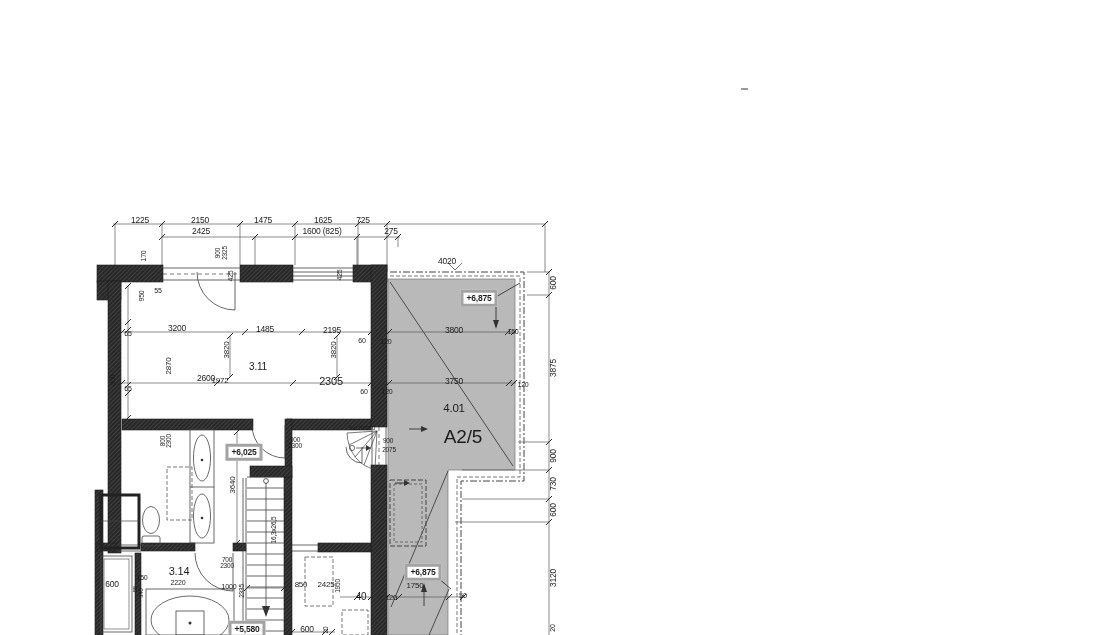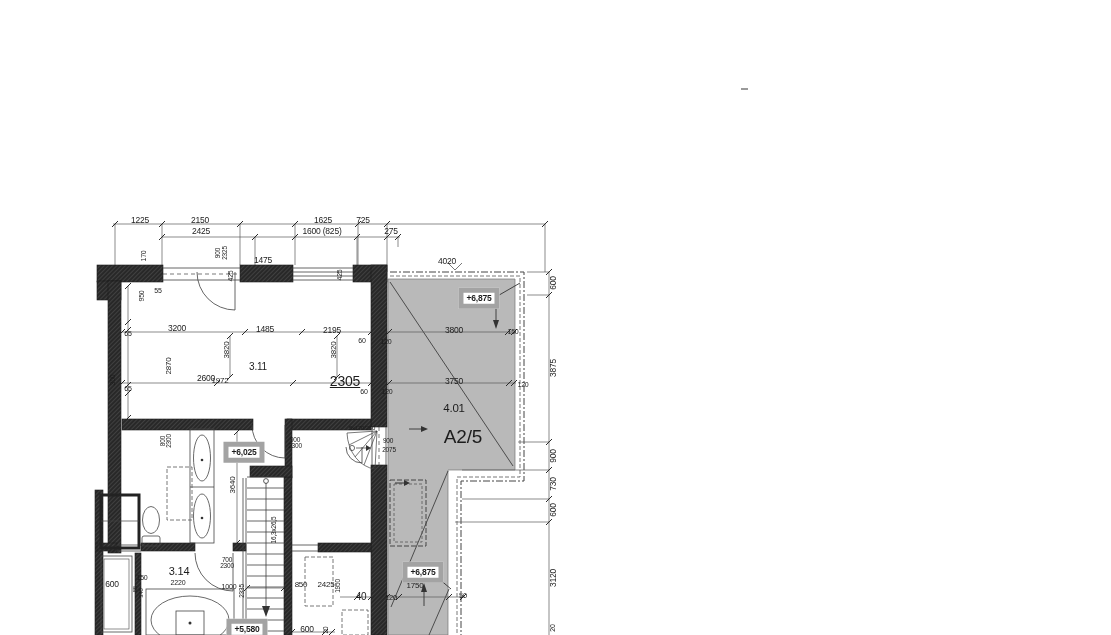--- a/index.html
+++ b/index.html
@@ -1,21 +1,21 @@
 <!DOCTYPE html>
 <html><head>
 <meta charset="utf-8">
 <style>
   html,body{margin:0;padding:0;background:#fff;}
   .plan{position:relative;width:1111px;height:635px;background:#ffffff;overflow:hidden;
         font-family:"Liberation Sans",sans-serif;}
   .plan svg{position:absolute;left:0;top:0;}
   #labels{position:absolute;left:0;top:0;width:100%;height:100%;}
   .lbl{position:absolute;white-space:nowrap;color:#1c1c1c;line-height:1;letter-spacing:-0.2px;}
-  .lbl.boxed{border:5px solid #a3a3a3;background:#fff;padding:1px 3px;font-weight:700;}
+  .lbl.boxed{border:3px solid #a3a3a3;background:#fff;padding:1px 3px;font-weight:700;}
   .stray{position:absolute;width:7px;height:2px;background:#9a9a9a;}
 </style>
 </head>
 <body>
 
 <div class="plan">
 
 <svg width="1111" height="635" viewBox="0 0 1111 635">
   <defs>
     <pattern id="hatch" width="3" height="3" patternUnits="userSpaceOnUse" patternTransform="rotate(45)">
@@ -153,21 +153,21 @@
     <path d="M424,606 V590"></path>
     <polygon points="421,592 427,592 424,583" fill="#333" stroke="none"></polygon>
     <path d="M409,429 H421"></path>
     <polygon points="421,426 421,432 428,429" fill="#333" stroke="none"></polygon>
   </g>
 </svg>
 
 <div id="labels">
       <div class="lbl" style="left: 140px; top: 220px; font-size: 8.5px; transform: translate(-50%, -50%);">1225</div>
       <div class="lbl" style="left: 200px; top: 220px; font-size: 8.5px; transform: translate(-50%, -50%);">2150</div>
-      <div class="lbl" style="left: 263px; top: 220px; font-size: 8.5px; transform: translate(-50%, -50%); margin-top: 40px;">1475</div>
+      <div class="lbl" style="left: 263px; top: 220px; font-size: 8.5px; transform: translate(-50%, -50%);">1475</div>
       <div class="lbl" style="left: 323px; top: 220px; font-size: 8.5px; transform: translate(-50%, -50%);">1625</div>
       <div class="lbl" style="left: 363px; top: 220px; font-size: 8.5px; transform: translate(-50%, -50%);">725</div>
       <div class="lbl" style="left: 447px; top: 220px; font-size: 8.5px; transform: translate(-50%, -50%); margin-top: 41px;">4020</div>
       <div class="lbl" style="left: 201px; top: 231px; font-size: 8.5px; transform: translate(-50%, -50%);">2425</div>
       <div class="lbl" style="left: 322px; top: 231px; font-size: 8.5px; transform: translate(-50%, -50%);">1600 (825)</div>
       <div class="lbl" style="left: 391px; top: 231px; font-size: 8.5px; transform: translate(-50%, -50%);">275</div>
       <div class="lbl" style="left: 143px; top: 256px; font-size: 7px; transform: translate(-50%, -50%) rotate(-90deg);">170</div>
       <div class="lbl" style="left: 218px; top: 253px; font-size: 6.5px; transform: translate(-50%, -50%) rotate(-90deg);">900</div>
       <div class="lbl" style="left: 225px; top: 253px; font-size: 6.5px; transform: translate(-50%, -50%) rotate(-90deg);">2325</div>
       <div class="lbl" style="left: 230px; top: 276px; font-size: 7px; transform: translate(-50%, -50%) rotate(-90deg);">425</div>
@@ -187,21 +187,21 @@
       <div class="lbl" style="left: 112px; top: 380px; font-size: 7px; transform: translate(-50%, -50%) rotate(-90deg);">300</div>
       <div class="lbl" style="left: 177px; top: 328px; font-size: 8.5px; transform: translate(-50%, -50%);">3200</div>
       <div class="lbl" style="left: 265px; top: 329px; font-size: 8.5px; transform: translate(-50%, -50%);">1485</div>
       <div class="lbl" style="left: 332px; top: 330px; font-size: 8.5px; transform: translate(-50%, -50%);">2195</div>
       <div class="lbl" style="left: 227px; top: 350px; font-size: 8px; transform: translate(-50%, -50%) rotate(-90deg);">3820</div>
       <div class="lbl" style="left: 334px; top: 350px; font-size: 8px; transform: translate(-50%, -50%) rotate(-90deg);">3820</div>
       <div class="lbl" style="left: 362px; top: 340px; font-size: 7px; transform: translate(-50%, -50%);">60</div>
       <div class="lbl" style="left: 364px; top: 391px; font-size: 7px; transform: translate(-50%, -50%);">60</div>
       <div class="lbl" style="left: 206px; top: 378px; font-size: 8.5px; transform: translate(-50%, -50%);">2600</div>
       <div class="lbl" style="left: 220px; top: 381px; font-size: 8px; transform: translate(-50%, -50%);">1972</div>
-      <div class="lbl" style="left: 345px; top: 381px; font-size: 14px; transform: translate(-50%, -50%); text-decoration: underline;">2305</div>
+      <div class="lbl" style="left: 331px; top: 381px; font-size: 11px; transform: translate(-50%, -50%);">2305</div>
       <div class="lbl" style="left: 454px; top: 330px; font-size: 8.5px; transform: translate(-50%, -50%);">3800</div>
       <div class="lbl" style="left: 513px; top: 331px; font-size: 7px; transform: translate(-50%, -50%);">150</div>
       <div class="lbl" style="left: 386px; top: 341px; font-size: 7px; transform: translate(-50%, -50%);">120</div>
       <div class="lbl" style="left: 454px; top: 381px; font-size: 8.5px; transform: translate(-50%, -50%);">3750</div>
       <div class="lbl" style="left: 387px; top: 391px; font-size: 7px; transform: translate(-50%, -50%);">120</div>
       <div class="lbl" style="left: 523px; top: 384px; font-size: 7px; transform: translate(-50%, -50%);">120</div>
       <div class="lbl" style="left: 258px; top: 367px; font-size: 10px; transform: translate(-50%, -50%);">3.11</div>
       <div class="lbl" style="left: 454px; top: 409px; font-size: 11.5px; transform: translate(-50%, -50%);">4.01</div>
       <div class="lbl" style="left: 463px; top: 436px; font-size: 19px; transform: translate(-50%, -50%);">A2/5</div>
       <div class="lbl" style="left: 179px; top: 571px; font-size: 11px; transform: translate(-50%, -50%);">3.14</div>

